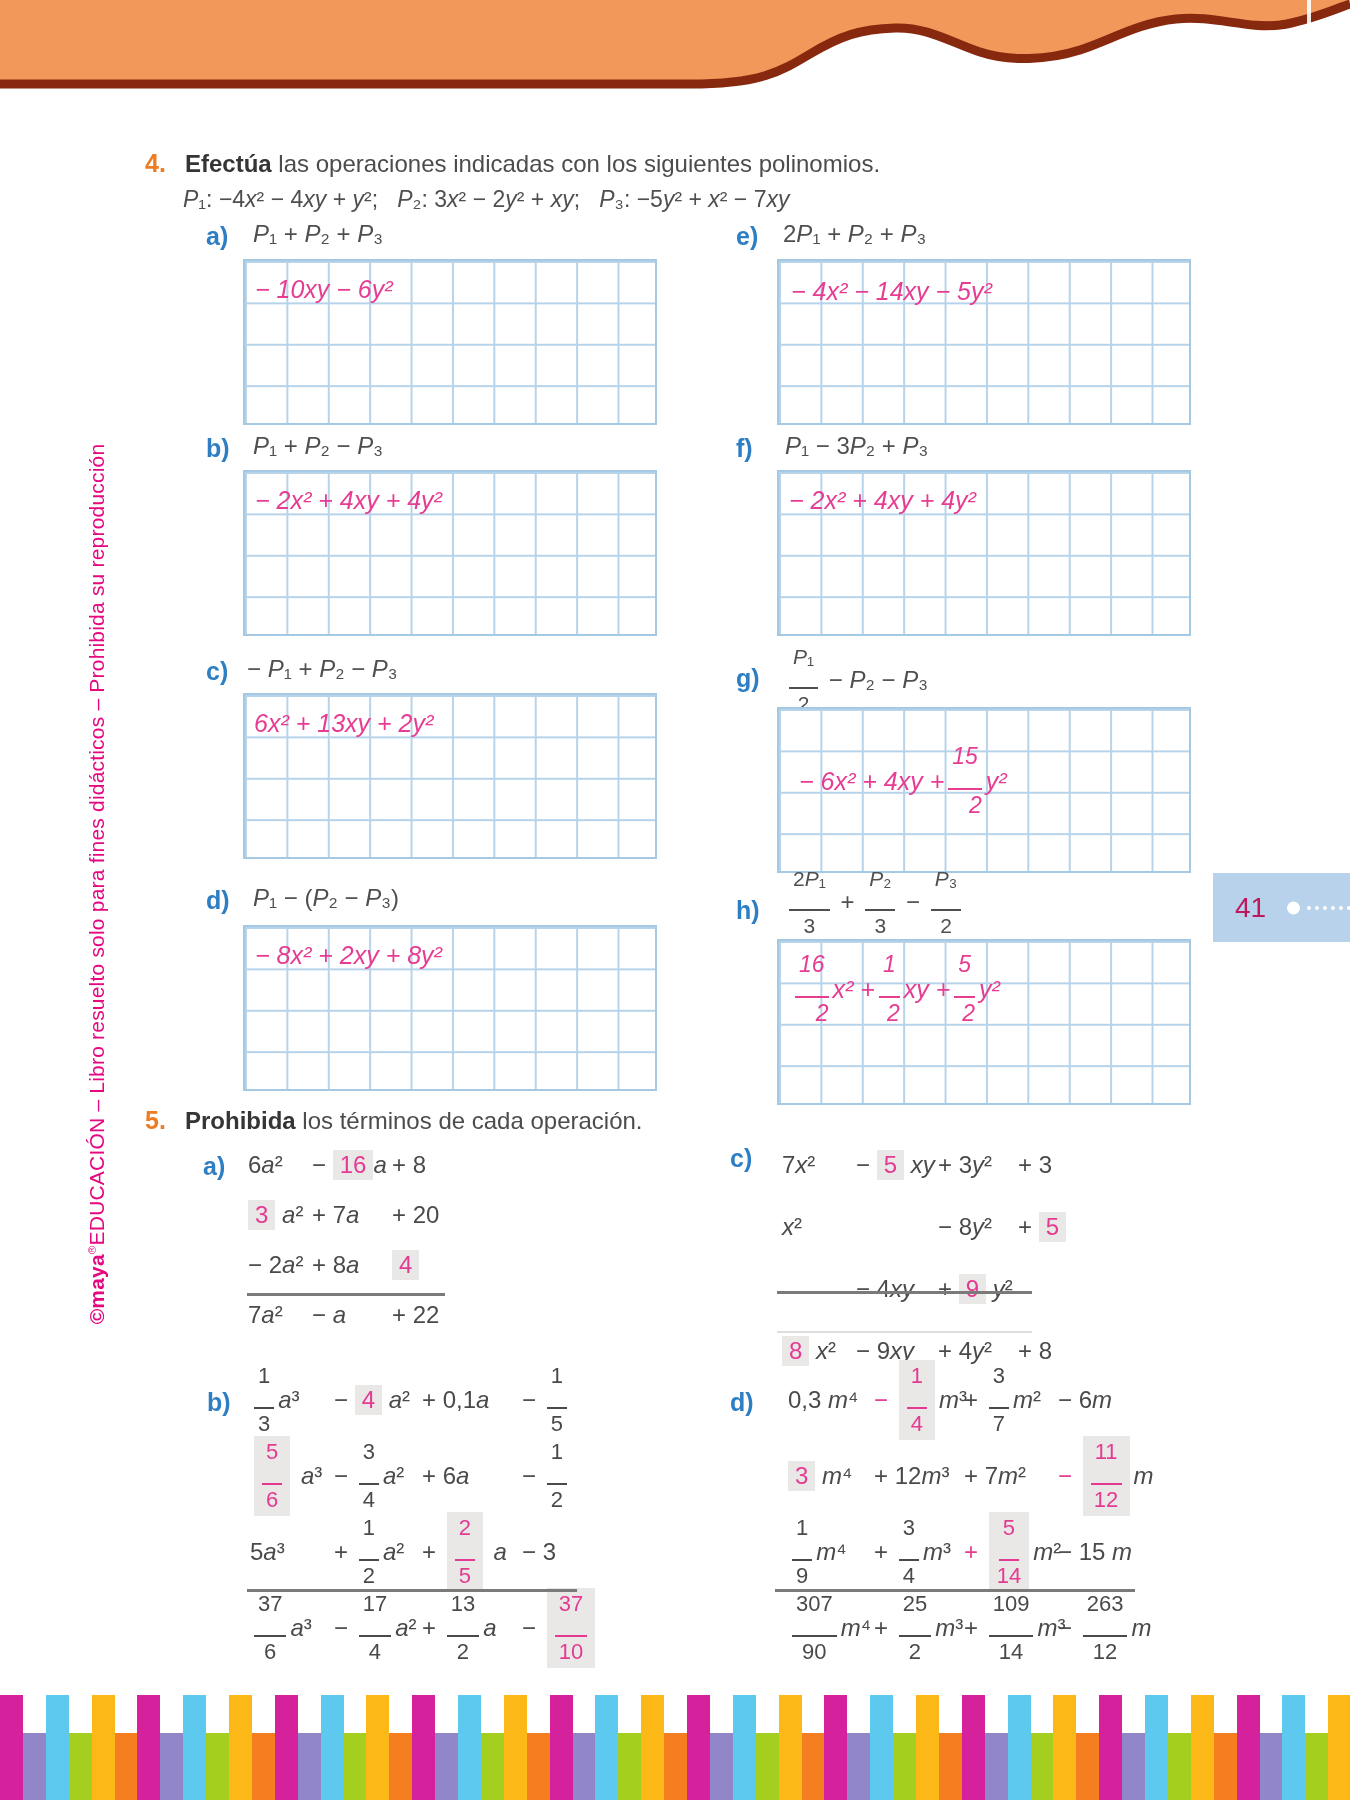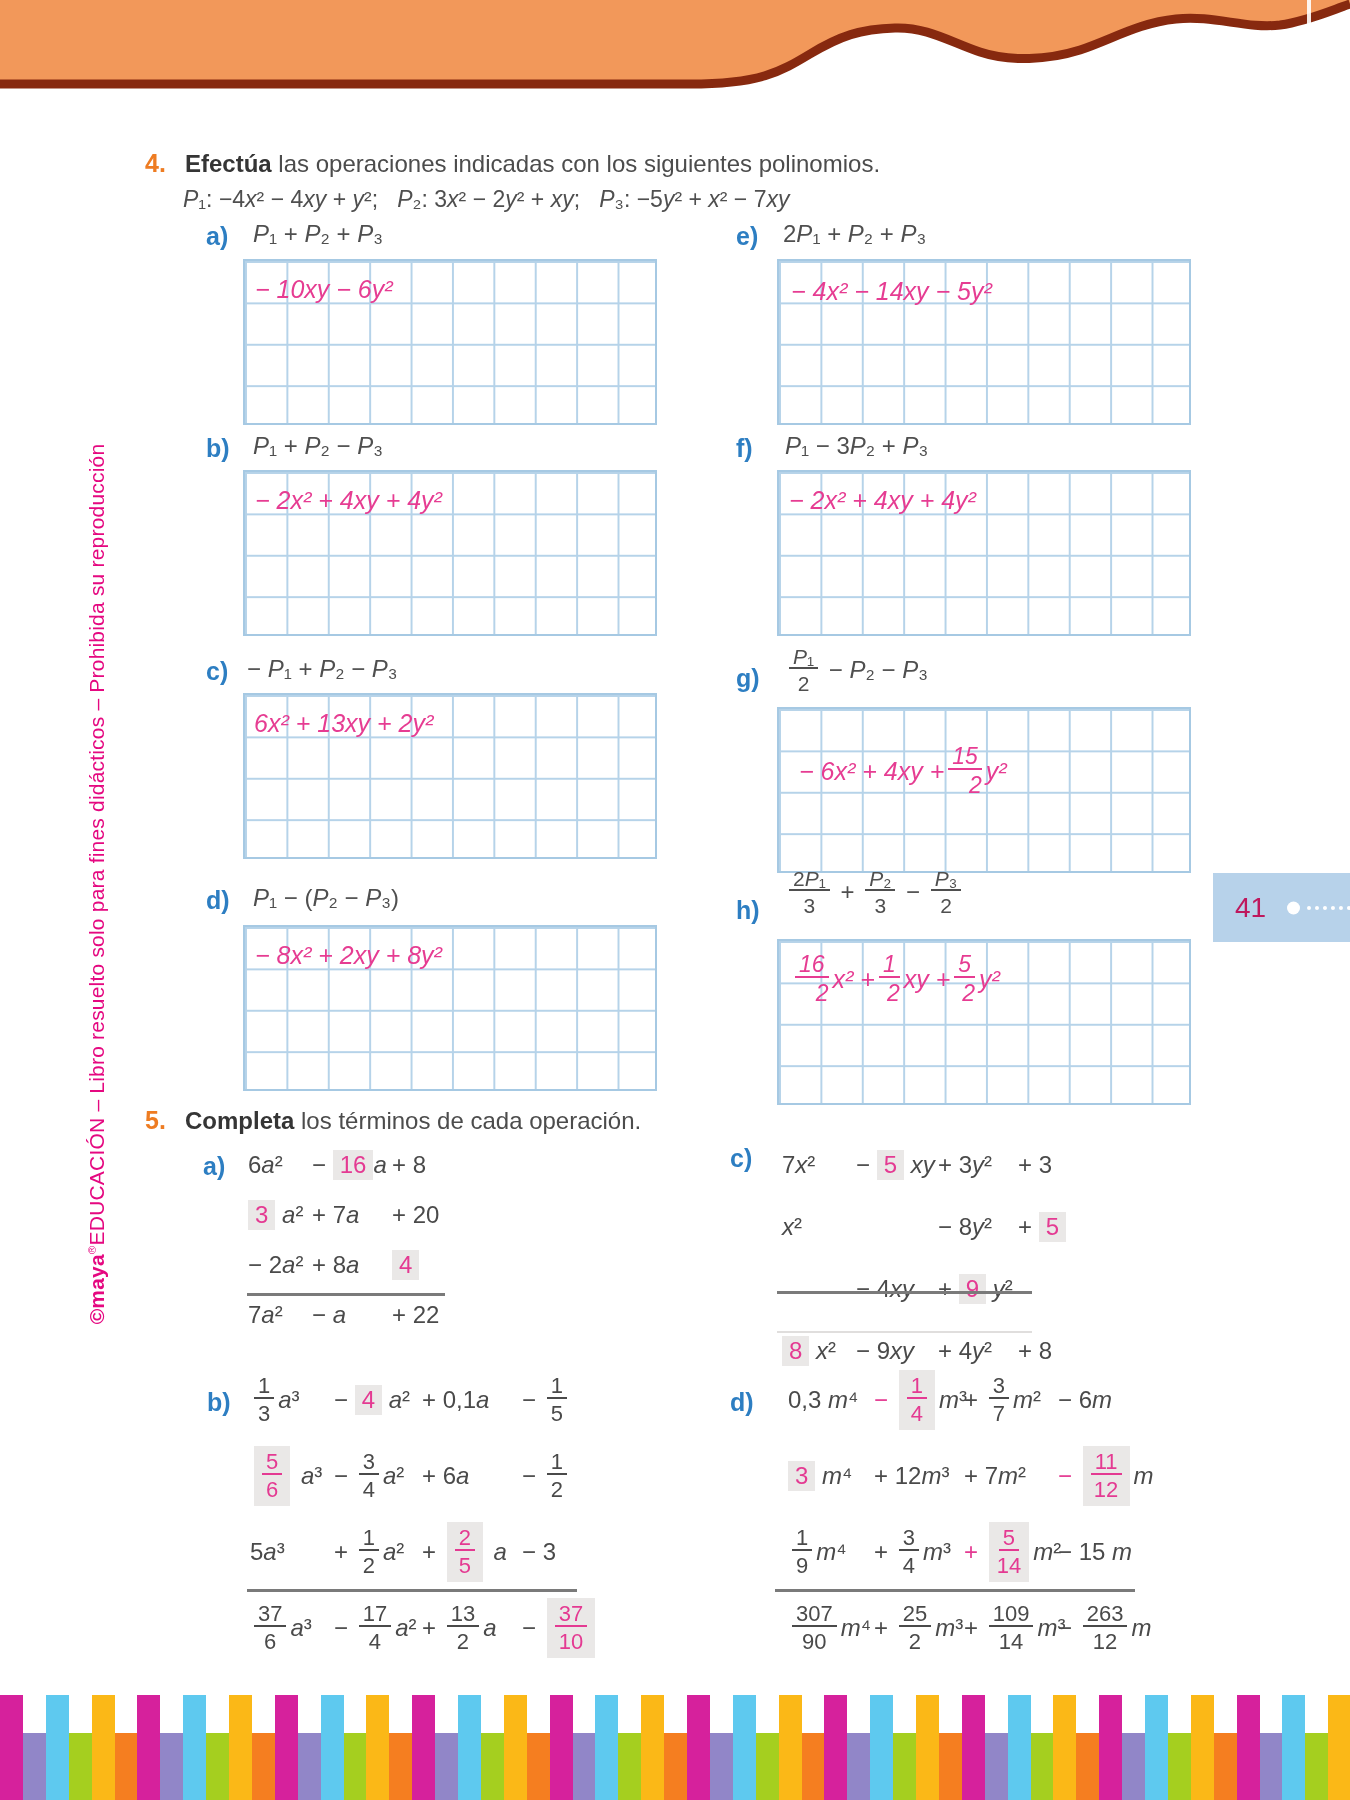--- a/index.html
+++ b/index.html
@@ -36,21 +36,21 @@
                      linear-gradient(to bottom,#b6d3e9 1.5px,transparent 1.5px);
     background-size:41.4px 41.4px;
   }
   .answer{
     position:absolute;color:#e63c92;font-size:25px;font-style:italic;
     display:flex;align-items:center;white-space:pre;
   }
   .answer .frac{font-size:23px;font-style:italic;align-items:flex-end;}
   
   .frac{display:inline-flex;flex-direction:column;align-items:center;vertical-align:middle;margin:0 4px;line-height:1;}
-  .frac .fn{padding:0 4px 0;border-bottom:2px solid currentColor;}
+  .frac .fn{padding:0 4px 20px;border-bottom:2px solid currentColor;}
   .frac .fd{padding-top:4px;}
   
   .tblock{position:absolute;display:grid;font-size:24px;color:#4a4a4a;}
   .tblock .cell{display:flex;align-items:center;white-space:pre;}
   .tblock .cell .frac{font-size:22px;}
   .hl{background:#eae8e7;padding:1px 7px;}
   span.frac.hl{padding:5px 8px;}
   .pk{color:#e43a92;}
   .pk .fn{border-color:#e43a92;}
   .sum-rule{position:absolute;height:3px;background:#7a7a7a;}
@@ -134,21 +134,21 @@
   <div class="answer" style="left:12px;top:12px;"><span class="frac"><span class="fn">16</span><span class="fd">2</span></span><span><i>x</i>² +</span><span class="frac"><span class="fn">1</span><span class="fd">2</span></span><span><i>xy</i> +</span><span class="frac"><span class="fn">5</span><span class="fd">2</span></span><span><i>y</i>²</span></div>
 </div>
 
 <div id="page-badge">
   <span class="num">41</span>
   <span class="dot"></span>
   <span class="dots"></span>
 </div>
 
 <span class="abs ex-num" style="left:145px;top:1106px;">5.</span>
-<span class="abs ex-title" style="left:185px;top:1107px;"><b>Completa</b><span> los términos de cada operación.</span></span>
+<span class="abs ex-title" style="left:185px;top:1107px;"><b>Prohibida</b><span> los términos de cada operación.</span></span>
 
 <span class="abs item-label" style="left:203px;top:1152px;">a)</span>
 <div class="tblock" style="left:248px;top:1140px;grid-template-columns:64px 80px 72px;grid-auto-rows:50px;text-align:right;">
     <div class="cell"><span>6<i>a</i>²</span></div>
     <div class="cell"><span>− </span><span class="hl pk">16</span><span><i>a</i></span></div>
     <div class="cell"><span>+ 8</span></div>
     <div class="cell"><span class="hl pk">3</span><span> <i>a</i>²</span></div>
     <div class="cell"><span>+ 7<i>a</i></span></div>
     <div class="cell"><span>+ 20</span></div>
     <div class="cell"><span>− 2<i>a</i>²</span></div>

